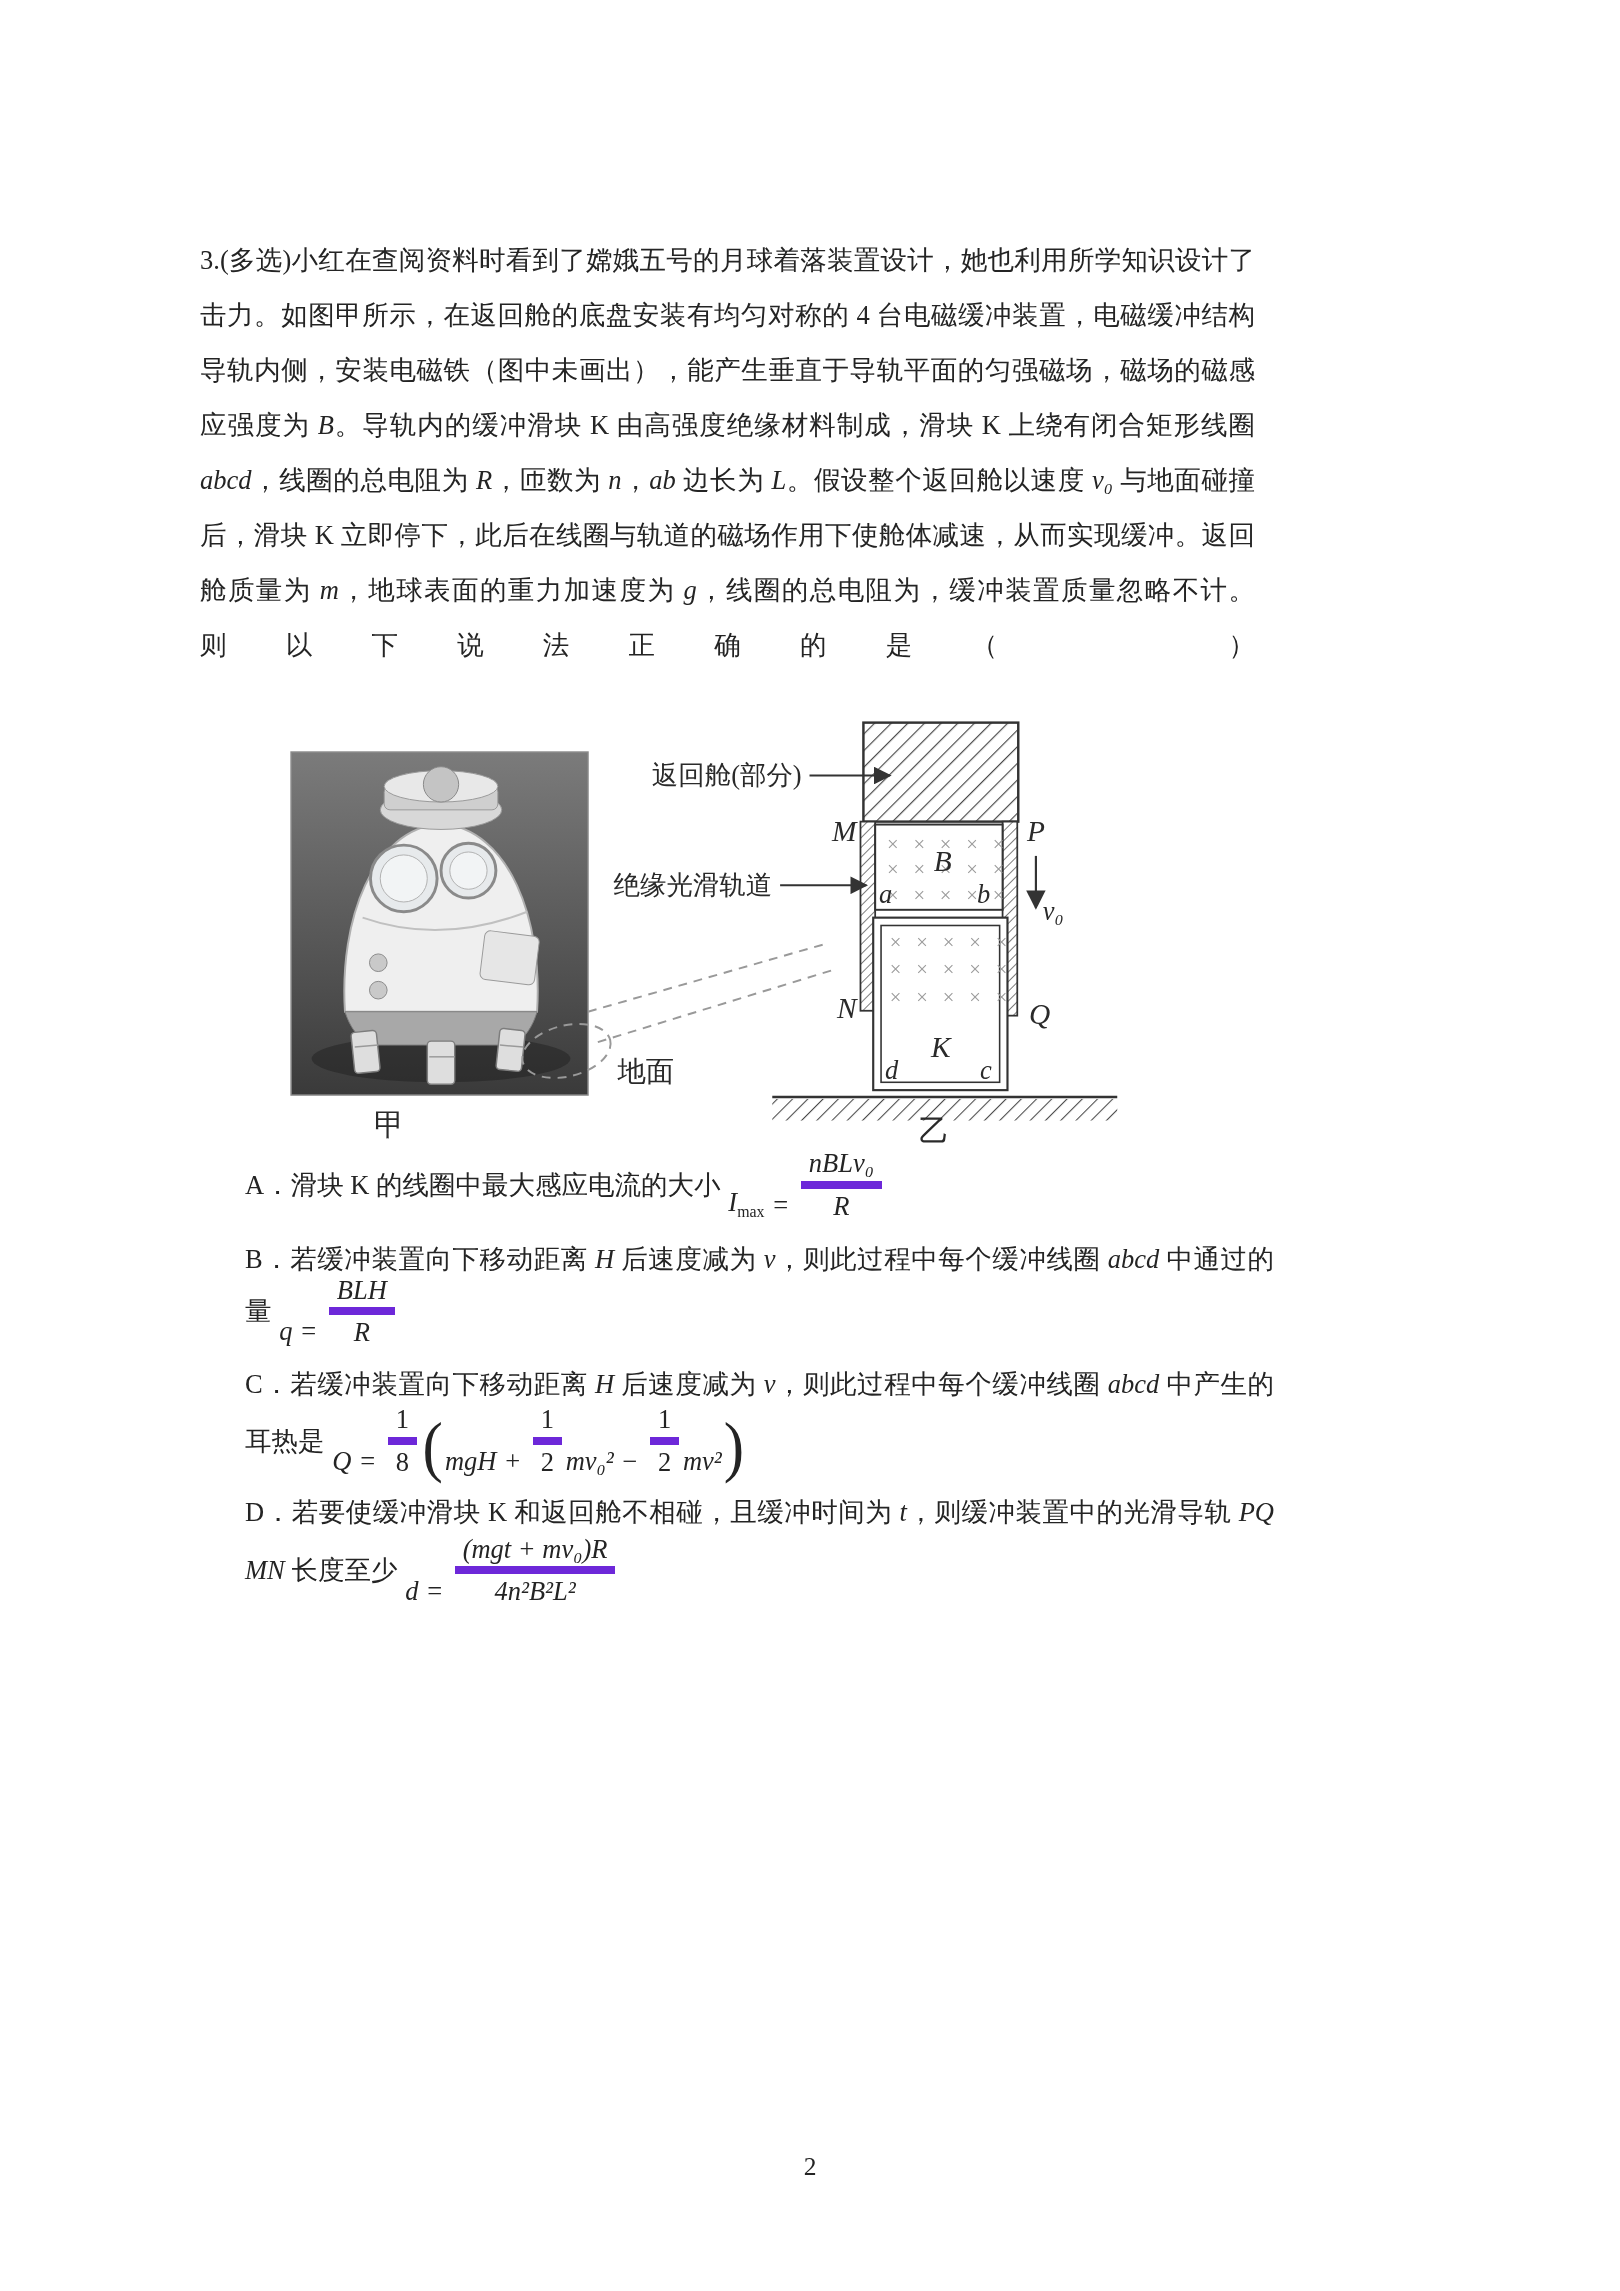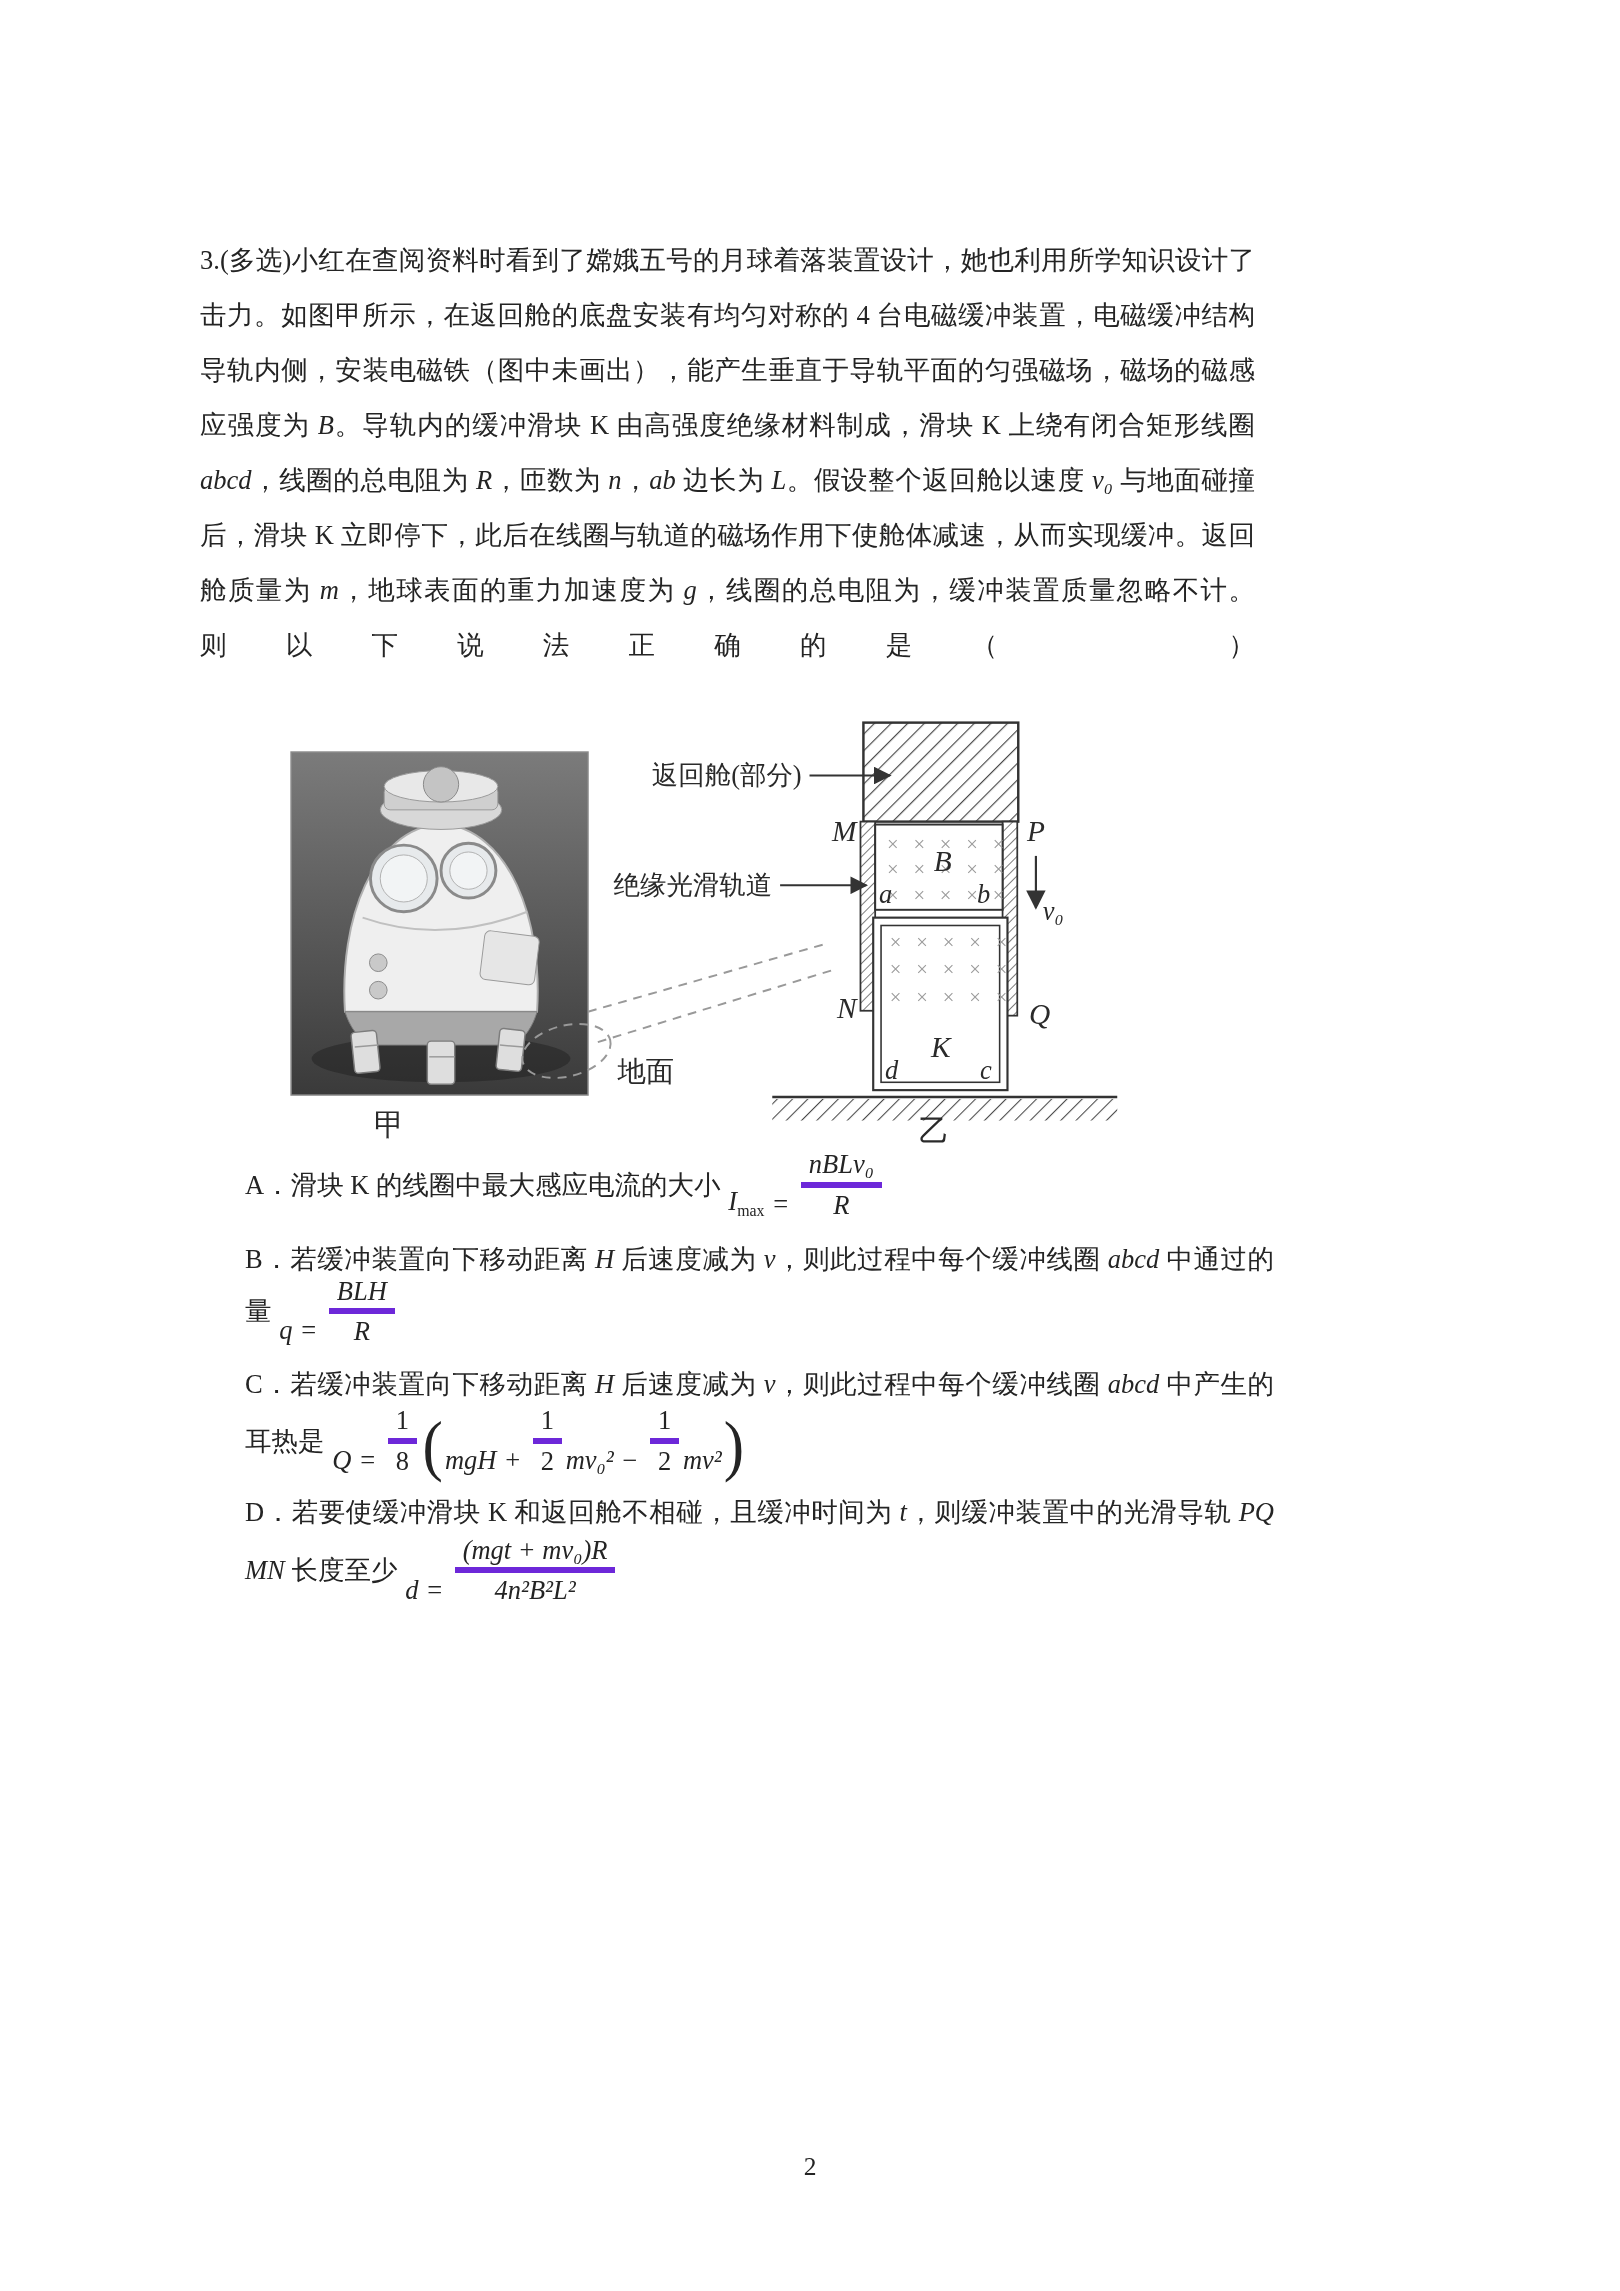--- a/index.html
+++ b/index.html
@@ -25,21 +25,21 @@
   .row-b2{height:61px;}
   .row-c2{height:69px;}
   .row-d2{height:65px;}
   .mt-b1{margin-top:23.5px;}
   .mt-c1{margin-top:21.6px;}
   .mt-d1{margin-top:15.7px;}
   .mt-d2{margin-top:3.9px;}
   .math{display:inline-flex;align-items:flex-end;}
   .op{margin:0 8.8px;}
   .frac{display:inline-flex;flex-direction:column;align-items:center;margin:0 3.9px;line-height:1.15;}
-  .frac .num{border-bottom:6px solid #6d28d9;padding:0 7.8px 2px;}
+  .frac .num{border-bottom:8px solid #6d28d9;padding:0 7.8px 2px;}
   .frac .den{padding-top:2px;}
   .ivar{display:inline-block;}
   .ivar sub{font-size:0.6em;}
   .paren{font-size:61px;font-weight:400;line-height:1;margin:0 2px;transform:scaleY(1.1);}
   .prefix{margin-right:7.8px;}
   
   .page-number{position:absolute;left:0;top:2152px;width:100%;text-align:center;
                font-size:25.5px;color:#242424;font-family:"Liberation Serif",serif;}
 </style>
 </head>

